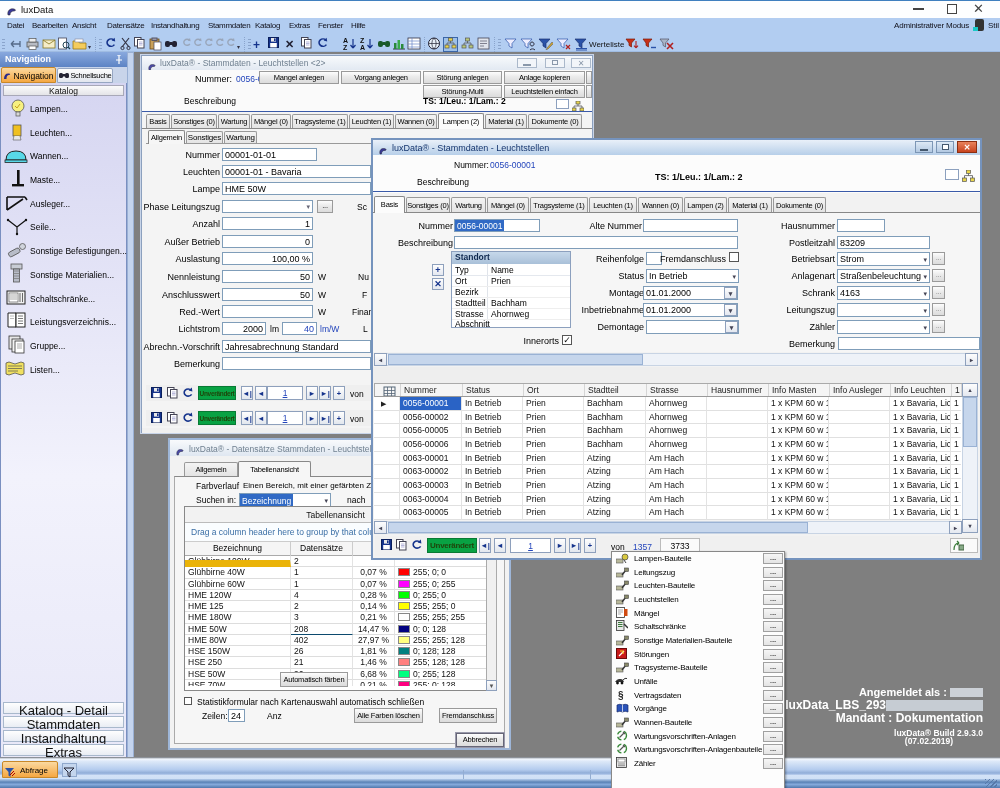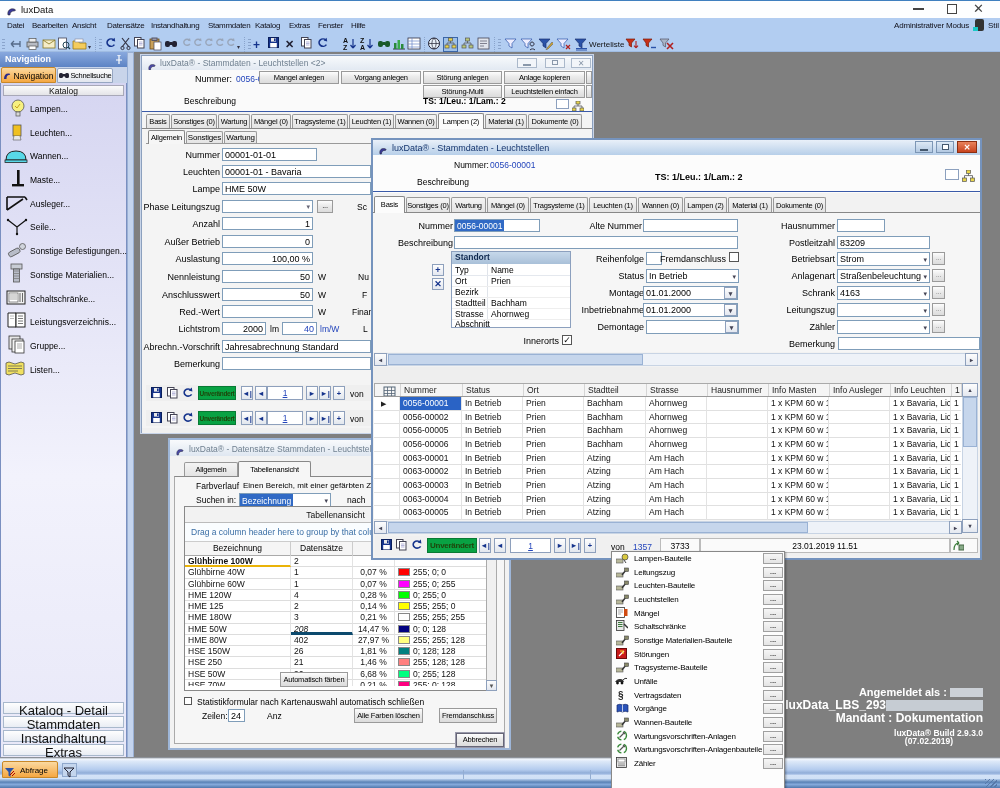--- a/index.html
+++ b/index.html
@@ -520,21 +520,21 @@
 <div class="a" style="left:184px;top:506px;width:313px;height:185px;background:#fff;border:1px solid #888"></div>
 <div class="a" style="left:185px;top:507px;width:301px;height:16px;background:#f2f2f2;border-bottom:1px solid #bbb;font-size:8.5px;text-align:center;line-height:16px;color:#111">Tabellenansicht</div>
 <div class="a" style="left:185px;top:523px;width:301px;height:19px;background:#fafdff;border-bottom:1px solid #ccc;font-size:8.5px;color:#3a6ea5;padding:4px 0 0 6px;white-space:nowrap;overflow:hidden">Drag a column header here to group by that column.</div>
 <div class="a" style="left:185px;top:542px;width:301px;height:14px;background:#f5f5f5;border-bottom:1px solid #aaa">
  <div class="a" style="left:0;top:0;width:106px;height:14px;border-right:1px solid #ccc;font-size:8.5px;text-align:center;line-height:13px">Bezeichnung</div>
  <div class="a" style="left:106px;top:0;width:62px;height:14px;border-right:1px solid #ccc;font-size:8.5px;text-align:center;line-height:13px">Datensätze</div>
  <div class="a" style="left:168px;top:0;width:42px;height:14px;border-right:1px solid #ccc"></div>
  <div class="a" style="left:210px;top:0;width:91px;height:14px"></div>
 </div>
 <div class="g2" id="stats" style="left:185px;top:556px;width:301px;height:134px;grid-template-columns:106px 62px 42px 91px;grid-auto-rows:11.27px;overflow:hidden;height:130px">
-<div class="gc" style="border-bottom:2px solid #eab308;font-weight:bold;">Glühbirne 100W</div>
+<div class="gc" style="border-bottom:7px solid #eab308;">Glühbirne 100W</div>
 <div class="gc" style="border-bottom:1px solid #ddd;">2</div>
 <div class="gc" style="border-bottom:1px solid #ddd;"></div>
 <div class="gc" style="border-bottom:1px solid #ddd;border-right:none"></div>
 <div class="gc" style="border-bottom:1px solid #ddd;">Glühbirne 40W</div>
 <div class="gc" style="border-bottom:1px solid #ddd;">1</div>
 <div class="gc" style="border-bottom:1px solid #ddd;text-align:center">0,07 %</div>
 <div class="gc" style="border-bottom:1px solid #ddd;border-right:none"><span style="display:inline-block;width:12px;height:8px;background:#ff0000;border:1px solid #888;margin-right:3px;vertical-align:-1px"></span>255; 0; 0</div>
 <div class="gc" style="border-bottom:1px solid #ddd;">Glühbirne 60W</div>
 <div class="gc" style="border-bottom:1px solid #ddd;">1</div>
 <div class="gc" style="border-bottom:1px solid #ddd;text-align:center">0,07 %</div>
@@ -545,21 +545,21 @@
 <div class="gc" style="border-bottom:1px solid #ddd;border-right:none"><span style="display:inline-block;width:12px;height:8px;background:#00ff00;border:1px solid #888;margin-right:3px;vertical-align:-1px"></span>0; 255; 0</div>
 <div class="gc" style="border-bottom:1px solid #ddd;">HME 125</div>
 <div class="gc" style="border-bottom:1px solid #ddd;">2</div>
 <div class="gc" style="border-bottom:1px solid #ddd;text-align:center">0,14 %</div>
 <div class="gc" style="border-bottom:1px solid #ddd;border-right:none"><span style="display:inline-block;width:12px;height:8px;background:#ffff00;border:1px solid #888;margin-right:3px;vertical-align:-1px"></span>255; 255; 0</div>
 <div class="gc" style="border-bottom:1px solid #ddd;">HME 180W</div>
 <div class="gc" style="border-bottom:1px solid #ddd;">3</div>
 <div class="gc" style="border-bottom:1px solid #ddd;text-align:center">0,21 %</div>
 <div class="gc" style="border-bottom:1px solid #ddd;border-right:none"><span style="display:inline-block;width:12px;height:8px;background:#ffffff;border:1px solid #888;margin-right:3px;vertical-align:-1px"></span>255; 255; 255</div>
 <div class="gc" style="border-bottom:1px solid #ddd;">HME 50W</div>
-<div class="gc" style="border-bottom:3px solid #0c4a6e;font-style:italic;">208</div>
+<div class="gc" style="border-bottom:1px solid #0c4a6e;">208</div>
 <div class="gc" style="border-bottom:1px solid #ddd;text-align:center">14,47 %</div>
 <div class="gc" style="border-bottom:1px solid #ddd;border-right:none"><span style="display:inline-block;width:12px;height:8px;background:#000080;border:1px solid #888;margin-right:3px;vertical-align:-1px"></span>0; 0; 128</div>
 <div class="gc" style="border-bottom:1px solid #ddd;">HME 80W</div>
 <div class="gc" style="border-bottom:1px solid #ddd;">402</div>
 <div class="gc" style="border-bottom:1px solid #ddd;text-align:center">27,97 %</div>
 <div class="gc" style="border-bottom:1px solid #ddd;border-right:none"><span style="display:inline-block;width:12px;height:8px;background:#ffff80;border:1px solid #888;margin-right:3px;vertical-align:-1px"></span>255; 255; 128</div>
 <div class="gc" style="border-bottom:1px solid #ddd;">HSE 150W</div>
 <div class="gc" style="border-bottom:1px solid #ddd;">26</div>
 <div class="gc" style="border-bottom:1px solid #ddd;text-align:center">1,81 %</div>
 <div class="gc" style="border-bottom:1px solid #ddd;border-right:none"><span style="display:inline-block;width:12px;height:8px;background:#008080;border:1px solid #888;margin-right:3px;vertical-align:-1px"></span>0; 128; 128</div>
@@ -856,21 +856,20 @@
  <div class="nvg" style="left:52px;top:2px;width:50px;height:15px;line-height:14px;font-size:8px">Unverändert</div>
  <div class="nvb" style="left:104px;top:2px;height:15px;line-height:14px">◄|</div>
  <div class="nvb" style="left:119px;top:2px;height:15px;line-height:14px">◄</div>
  <div class="nvf" style="left:135px;top:2px;width:41px;height:15px;line-height:14px"><u>1</u></div>
  <div class="nvb" style="left:179px;top:2px;height:15px;line-height:14px">►</div>
  <div class="nvb" style="left:194px;top:2px;height:15px;line-height:14px">►|</div>
  <div class="nvb" style="left:209px;top:2px;height:15px;line-height:14px">+</div>
  <div class="a" style="left:236px;top:6px;font-size:8.5px">von</div>
  <div class="a" style="left:258px;top:6px;font-size:8.5px;color:#2244bb;text-decoration:underline">1357</div>
  <div class="a" style="left:285px;top:2px;width:40px;height:15px;background:#fafafa;border:1px solid #bbb;font-size:8.5px;text-align:center;line-height:14px">3733</div>
- <div class="a" style="left:325px;top:2px;width:250px;height:15px;background:#fafafa;border:1px solid #bbb;font-size:8.5px;text-align:center;line-height:14px">23.01.2019 11.51</div>
  <div class="a" style="left:575px;top:2px;width:28px;height:15px;background:#fafafa;border:1px solid #bbb"></div>
  <svg class="a" style="left:578px;top:4px" width="11" height="11">
       <path d="M1 10 C1 5,3 3,6 3 M6 3l-2-2M6 3 4 5" stroke="#3a7a3a" stroke-width="1.2" fill="none"></path>
       <rect x="6" y="5" width="5" height="5" fill="#8a8" stroke="#464"></rect>
     </svg>
 </div>
 
 <div class="a" id="popup" style="left:611px;top:551px;width:174px;height:250px;background:#fdfdfd;border:1px solid #888;box-shadow:1px 1px 2px rgba(0,0,0,.35);z-index:60">
     <div class="pmrow">
       <svg width="13" height="11" style="position:absolute;left:4px;top:1px">

